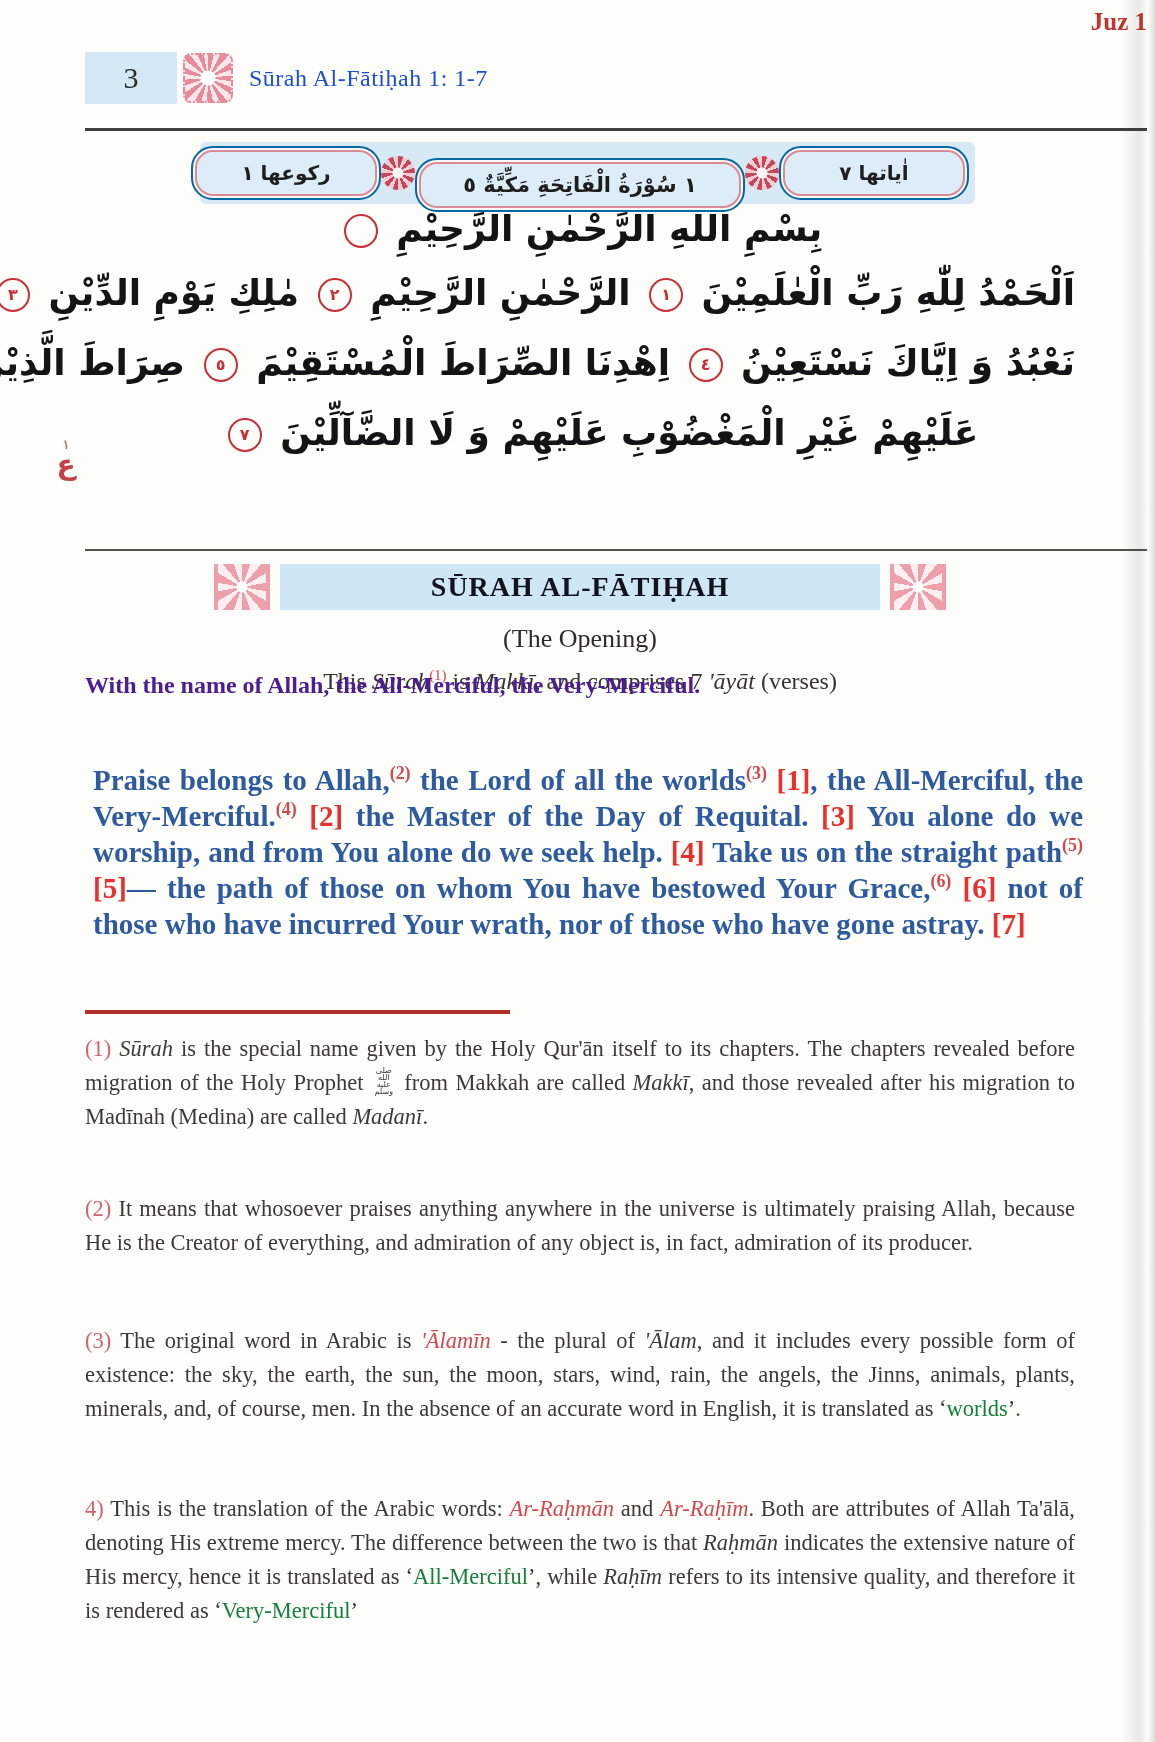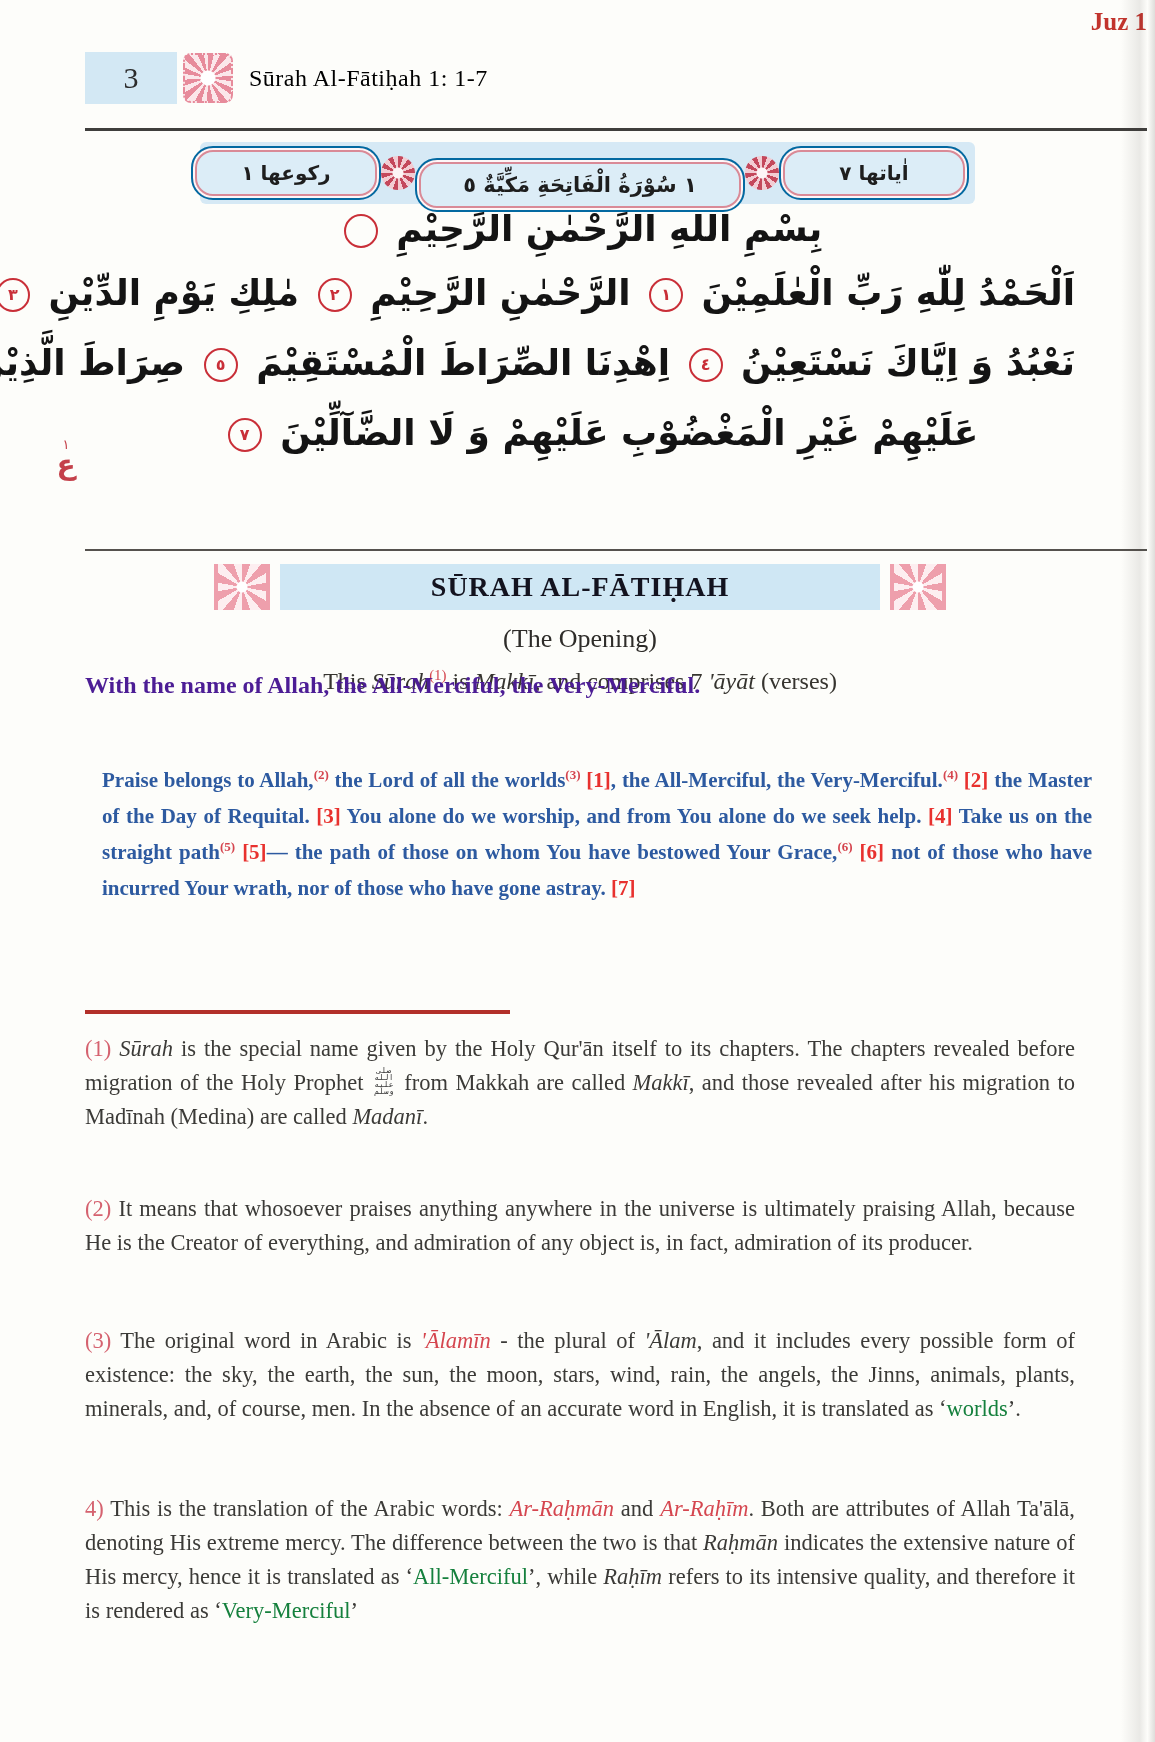--- a/index.html
+++ b/index.html
@@ -26,21 +26,21 @@
     display:flex;align-items:center;justify-content:center;
     font-size:30px;color:#2c2c2c;
   }
   .medallion{
     width:50px;height:50px;margin-left:6px;border-radius:8px;
     background:
       radial-gradient(circle at 50% 50%, #ffffff 0 7px, rgba(255,255,255,0) 8px),
       repeating-conic-gradient(#e78b9b 0 14deg, #fbe7ea 14deg 28deg);
     border:2px dotted #e78b9b;box-sizing:border-box;
   }
-  .header-title{margin-left:16px;font-size:24px;color:#000000;letter-spacing:.5px;}
+  .header-title{margin-left:16px;font-size:24px;color:#1d4ed8;letter-spacing:.5px;}
   .juz{position:absolute;right:8px;top:8px;color:#c2342d;font-weight:bold;font-size:25px;}
   .rule-dark{left:85px;top:128px;width:1062px;height:3px;background:#3f3e3c;}
 
   
   .band{
     left:200px;top:142px;width:775px;height:62px;
     background:#d6e9f5;border-radius:6px;
     display:flex;flex-direction:row-reverse;align-items:center;justify-content:space-between;
     padding:0 6px;box-sizing:border-box;
   }
@@ -96,33 +96,33 @@
     width:600px;height:46px;background:#cfe7f4;margin:0 10px;
     display:flex;align-items:center;justify-content:center;
   }
   .title-text{font-size:28px;font-weight:bold;color:#13131f;letter-spacing:1px;}
 
   
   .opening{left:85px;top:624px;width:990px;text-align:center;font-size:26px;color:#2e2c29;}
   .intro-line{left:85px;top:668px;width:990px;text-align:center;font-size:24px;color:#36342f;}
   .blue-center{left:85px;top:672px;width:990px;text-align:left;font-size:24px;font-weight:bold;color:#4c1d95;}
   .translation{
-    left:102px;top:762px;width:990px;
-    font-size:21px;line-height:36px;color:#2d5aa0;font-weight:bold;
+    left:93px;top:762px;width:990px;
+    font-size:29px;line-height:36px;color:#2d5aa0;font-weight:bold;
     text-align:justify;
   }
   .it{font-style:italic;}
   .sup{color:#d5464f;font-size:.62em;vertical-align:super;line-height:0;}
   .vn{color:#e8312e;font-weight:bold;}
   .fnum{color:#d5626f;}
   .red{color:#15803d;}
   .redit{color:#d5464f;font-style:italic;}
   .saw{
     display:inline-block;width:26px;font-size:8px;line-height:7px;text-align:center;
-    font-family:Liberation Mono, monospace;color:#3a3a3a;vertical-align:-4px;font-weight:normal;
+    font-family:Liberation Serif, serif;color:#3a3a3a;vertical-align:-4px;font-weight:normal;
   }
   .rule-red{left:85px;top:1010px;width:425px;height:4px;background:#b23029;}
 
   
   .fn{
     left:85px;width:990px;font-size:22.5px;line-height:34px;color:#3b3a37;
     text-align:justify;
   }
   .fn1{top:1032px;} .fn2{top:1192px;} .fn3{top:1324px;} .fn4{top:1492px;}
 </style>

